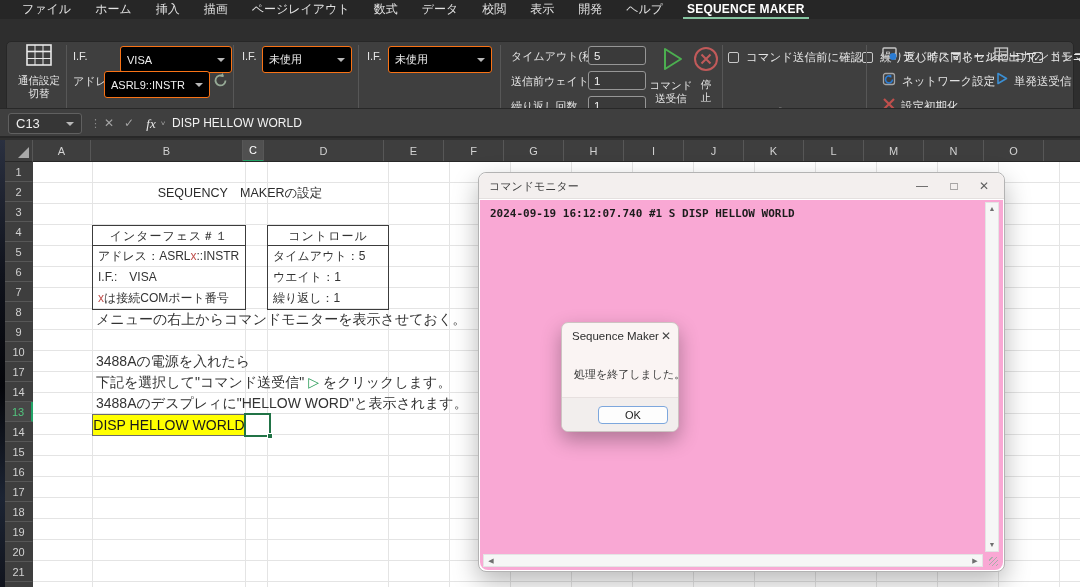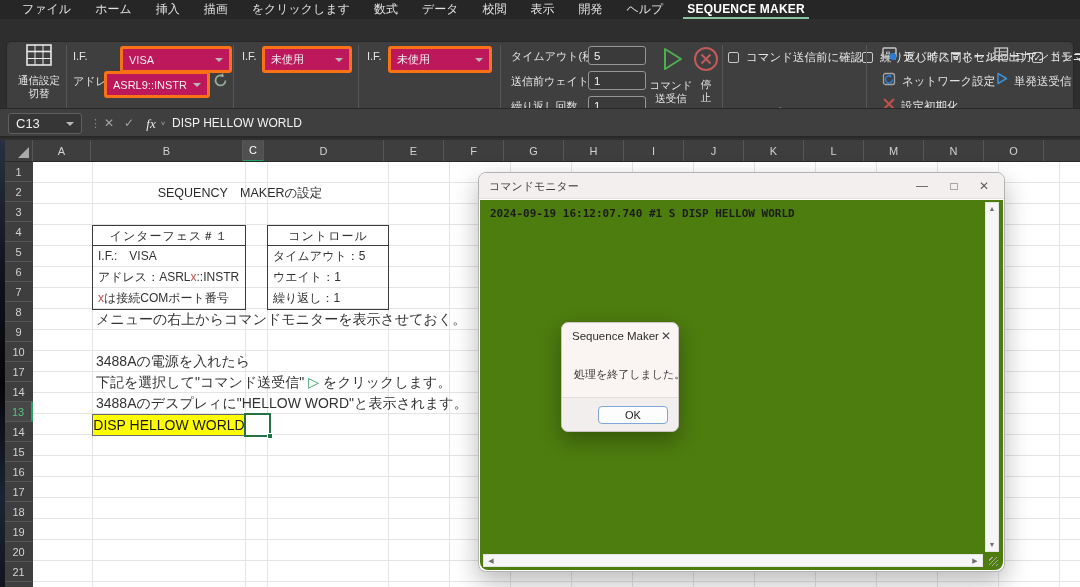--- a/index.html
+++ b/index.html
@@ -18,21 +18,21 @@
   .ribbonbg { position:absolute; left:0; top:19px; width:1080px; height:89px; background:#2e2e2e; }
   .panel { position:absolute; left:6px; top:22px; width:1068px; height:80px; background:#3f3f3f;
            border:1px solid #272727; border-radius:5px; }
   .group { position:absolute; top:22px; height:80px; }
   .glabel { position:absolute; left:0; right:14px; bottom:1px; text-align:center; font-size:10.5px; color:#bdbdbd; }
   .gsep { position:absolute; top:26px; height:68px; width:1px; background:#575757; }
   .launcher { position:absolute; right:4px; bottom:3px; width:10px; height:10px;
               border-right:1px solid #ababab; border-bottom:1px solid #ababab;
               color:#ababab; font-size:8px; line-height:9px; text-align:center; }
   .rlabel { position:absolute; font-size:11px; color:#e6e6e6; line-height:20px; white-space:nowrap; }
-  .dd { position:absolute; height:27px; background:#be185d; border:3px solid #f97316; border-radius:3px;
+  .dd { position:absolute; height:27px; background:#000000; border:1px solid #f97316; border-radius:3px;
         display:flex; align-items:center; padding:0 6px; }
   .ddtext { flex:1; font-size:11px; color:#f0f0f0; white-space:nowrap; overflow:hidden; }
   .ddarrow { width:0; height:0; border-left:4px solid transparent; border-right:4px solid transparent;
              border-top:4px solid #b8b8b8; margin-left:4px; }
   .rfield { position:absolute; width:58px; height:19px; background:#3a3a3a; border:1px solid #969696;
             border-radius:3px; color:#f0f0f0; font-size:11.5px; padding:0 5px;
             font-family:"Liberation Sans",sans-serif; }
   .bigbtn { position:absolute; display:flex; flex-direction:column; align-items:center; }
   .bigbtn .blabel { font-size:10.5px; line-height:12.5px; color:#e8e8e8; text-align:center;
                     width:46px; word-break:break-all; margin-top:4px; }
@@ -104,21 +104,21 @@
   .selcell .handle { position:absolute; right:-4px; bottom:-4px; width:6px; height:6px; background:#217346; border:1px solid #ffffff; }
 
   
   .monitor { position:absolute; left:478px; top:172px; width:527px; height:400px; background:#ffffff;
              border:1px solid #b3b3b3; border-radius:8px; box-shadow:0 10px 26px rgba(0,0,0,.28); }
   .mtitlebar { position:absolute; left:0; top:0; right:0; height:26px; background:#f3efee;
                border-radius:8px 8px 0 0; border-bottom:1px solid #e4e0df; }
   .mtitle { position:absolute; left:10px; top:0; line-height:26px; font-size:11px; color:#3c3c3c; }
   .wbtn { position:absolute; top:0; width:32px; height:26px; text-align:center; line-height:26px;
           color:#5f5f5f; font-size:12px; }
-  .mbody { position:absolute; left:1px; top:27px; right:1px; bottom:1px; background:#4d7c0f; border-radius:0 0 8px 8px; }
+  .mbody { position:absolute; left:1px; top:27px; right:1px; bottom:1px; background:#f9a8d4; border-radius:0 0 8px 8px; }
   .mlog { position:absolute; left:10px; top:7px; font-family:"DejaVu Sans Mono","Liberation Mono",monospace;
           font-size:11px; font-weight:600; color:#1c1c1c; white-space:pre; }
   .vscroll { position:absolute; right:4px; top:2px; width:14px; bottom:18px; background:#f6f6f6; border:1px solid #e4e4e4; }
   .hscroll { position:absolute; left:3px; right:20px; bottom:3px; height:13px; background:#f6f6f6; border:1px solid #e4e4e4; }
   .sarrow { position:absolute; color:#6f6f6f; font-size:7px; line-height:10px; width:12px; text-align:center; }
   .grip { position:absolute; right:5px; bottom:4px; width:9px; height:9px;
           background:repeating-linear-gradient(135deg, transparent 0 2px, #ababab 2px 3px); }
 
   
   .msgbox { position:absolute; left:561px; top:322px; width:118px; height:110px; background:#faf4f3;
@@ -135,21 +135,21 @@
 </head>
 <body>
 
 <div class="app">
 
   <div class="menubar">
     <div class="mi">ファイル</div>
       <div class="mi">ホーム</div>
       <div class="mi">挿入</div>
       <div class="mi">描画</div>
-      <div class="mi">をクリックします</div>
+      <div class="mi">ページレイアウト</div>
       <div class="mi">数式</div>
       <div class="mi">データ</div>
       <div class="mi">校閲</div>
       <div class="mi">表示</div>
       <div class="mi">開発</div>
       <div class="mi">ヘルプ</div>
     <div class="mi active">SEQUENCE MAKER</div>
   </div>
 
   <div class="ribbonbg">
@@ -365,22 +365,22 @@
       <div class="rh">19</div>
       <div class="rh">20</div>
       <div class="rh">21</div>
   </div>
 
   <div class="gridarea">
     <div class="cell sheet-title">SEQUENCY　MAKERの設定</div>
 
     <div class="tbl" style="left:59px;width:154px;">
       <div class="thead">インターフェス＃１</div>
+      <div class="trow"><span>アドレス：ASRL</span><span class="redx">x</span><span>::INSTR</span></div>
       <div class="trow">I.F.:　VISA</div>
-      <div class="trow"><span>アドレス：ASRL</span><span class="redx">x</span><span>::INSTR</span></div>
       <div class="trow"><span class="redx">x</span><span>は接続COMポート番号</span></div>
     </div>
 
     <div class="tbl" style="left:234px;width:122px;">
       <div class="thead">コントロール</div>
       <div class="trow">タイムアウト：5</div>
       <div class="trow">ウエイト：1</div>
       <div class="trow">繰り返し：1</div>
     </div>
 

